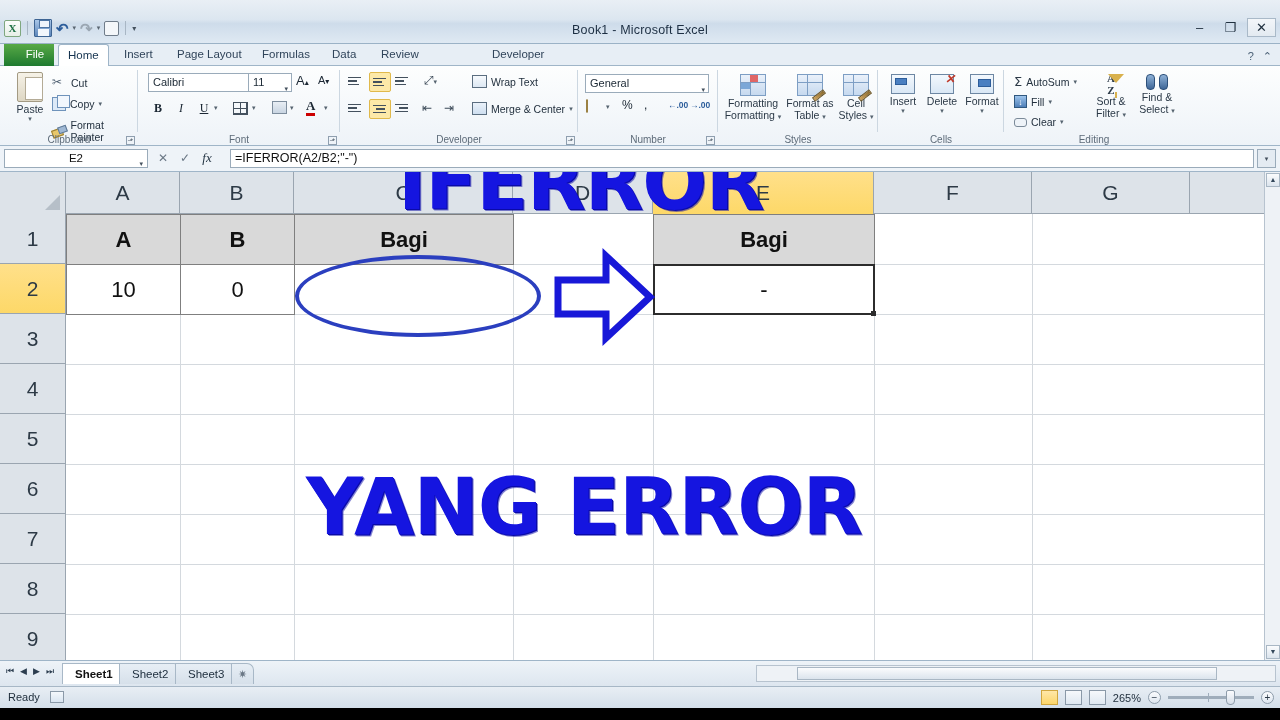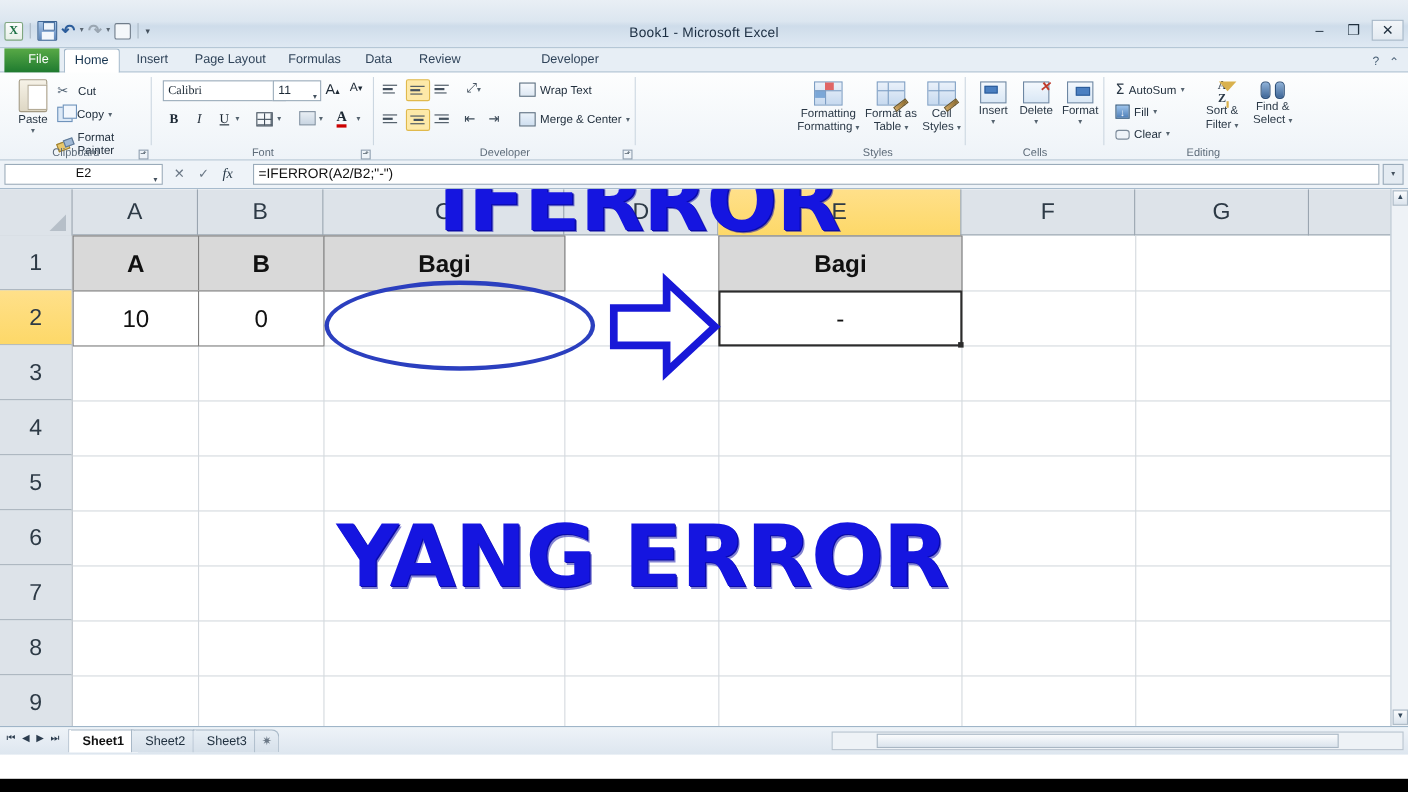--- a/index.html
+++ b/index.html
@@ -236,21 +236,21 @@
       <div class="smrow" style="left:52px; top:53px;">
         <span class="sq brush"></span>
         <span>Format Painter</span>
       </div>
       <div class="glabel">Clipboard</div>
       <div class="dlg">⬏</div>
       <div class="gdiv"></div>
     </div>
 
     <div class="rgroup" style="left:138px; width:202px;">
-      <div class="cbox" style="position:absolute; left:10px; top:7px; width:112px;font-family:Liberation Serif, serif;">
+      <div class="cbox" style="position:absolute; left:10px; top:7px; width:112px;">
         <span>Calibri</span>
         <span class="dd">▾</span>
       </div>
       <div class="cbox" style="position:absolute; left:110px; top:7px; width:44px;">
         <span>11</span>
         <span class="dd">▾</span>
       </div>
       <div style="position:absolute;left:158px;top:7px;font-size:13px;color:#1b2733;">A<span style="font-size:8px;">▴</span></div>
       <div style="position:absolute;left:180px;top:8px;font-size:11px;color:#1b2733;">A<span style="font-size:8px;">▾</span></div>
 
@@ -334,20 +334,35 @@
       <div class="smrow" style="left:132px; top:36px;">
         <span class="sq mergeico"></span>
         <span>Merge &amp; Center</span>
         <span style="font-size:7px;color:#55636f;">▾</span>
       </div>
       <div class="glabel">Developer</div>
       <div class="dlg">⬏</div>
       <div class="gdiv"></div>
     </div>
 
+    <div class="rgroup" style="left:578px; width:140px;">
+      <div class="cbox" style="position:absolute; left:7px; top:8px; width:124px;">
+        <span>General</span>
+        <span class="dd">▾</span>
+      </div>
+      <div style="position:absolute;left:8px;top:34px;"><span class="money"></span></div>
+      <span style="position:absolute;left:28px;top:37px;font-size:7px;color:#55636f;">▾</span>
+      <div class="pct" style="position:absolute;left:44px;top:32px;">%</div>
+      <div class="pct" style="position:absolute;left:66px;top:32px;">,</div>
+      <div class="dec" style="position:absolute;left:90px;top:34px;">←<span>.00</span></div>
+      <div class="dec" style="position:absolute;left:112px;top:34px;">→<span>.00</span></div>
+      <div class="glabel">Number</div>
+      <div class="dlg">⬏</div>
+      <div class="gdiv"></div>
+    </div>
 
     <div class="rgroup" style="left:718px; width:160px;">
       <div class="bigbtn" style="left:4px; top:8px; width:62px; line-height:12px;">
         <span class="bi stico">
             <i class="cfred"></i>
             <i class="cfblue"></i>
           </span>
         <span>Formatting Formatting</span>
         <span style="font-size:7px;color:#55636f;">▾</span>
       </div>
@@ -525,15 +540,33 @@
     <div class="stab" style="left:119px;">Sheet2</div>
     <div class="stab" style="left:175px;">Sheet3</div>
     <div class="stab" style="left:231px; padding:0 6px;">
       <span style="font-size:11px;color:#6b7886;">✷</span>
     </div>
     <div class="hscroll">
       <div class="hthumb"></div>
     </div>
   </div>
 
+  <div class="statusbar">
+    <div class="status-left">
+      <span>Ready</span>
+      <span style="display:inline-block;width:14px;height:12px;background:linear-gradient(180deg,#f4f8fc,#d9e5f1);border:1px solid #8a99a8;"></span>
+    </div>
+    <div class="status-right">
+      <span class="vbtn active"></span>
+      <span class="vbtn"></span>
+      <span class="vbtn"></span>
+      <span>265%</span>
+      <span class="zbtn">−</span>
+      <span class="zslider">
+        <span class="zmark"></span>
+        <span class="zthumb"></span>
+      </span>
+      <span class="zbtn">+</span>
+    </div>
+  </div>
 
   <div class="blackbar"></div>
 </div>
 
 </body></html>

